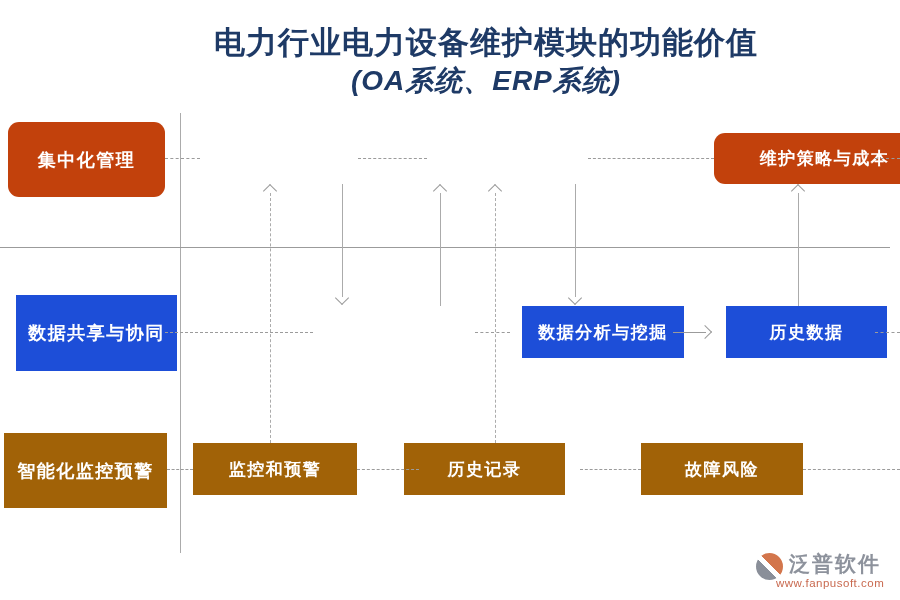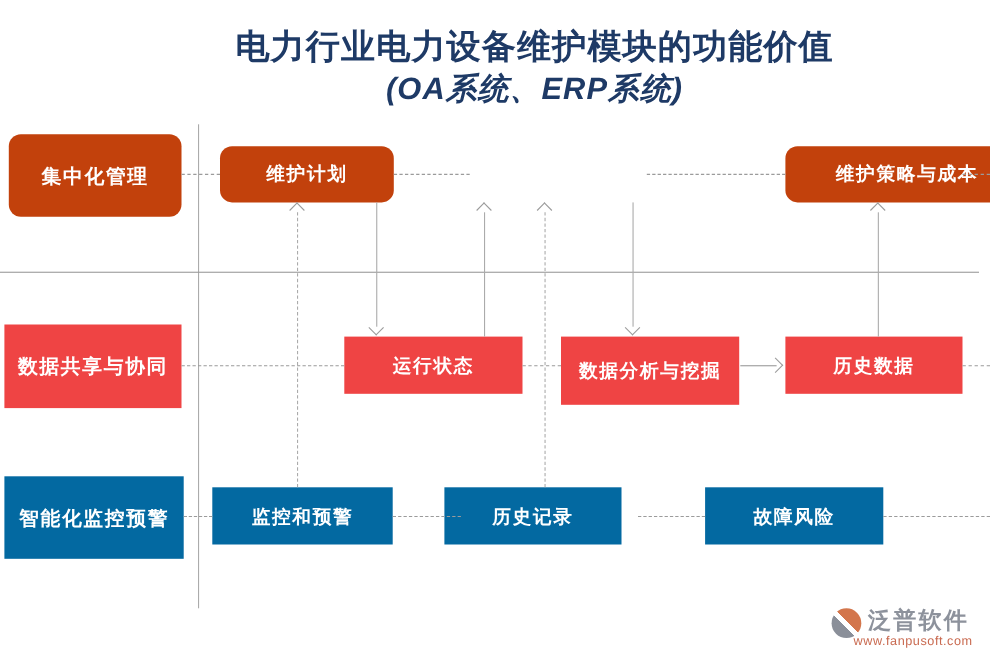--- a/index.html
+++ b/index.html
@@ -10,22 +10,22 @@
   
   .title-wrap{position:absolute;top:24px;left:0;width:900px;text-align:center;color:#1E3A66;padding-left:36px;}
   .title-line1{font-size:31px;font-weight:bold;letter-spacing:1px;line-height:1.25;}
   .title-line2{font-size:28px;font-weight:bold;font-style:italic;letter-spacing:1px;line-height:1.25;}
   
   .box{
     position:absolute;display:flex;align-items:center;justify-content:center;
     color:#ffffff;font-weight:bold;font-size:17px;letter-spacing:1.5px;text-align:center;
   }
   .green{background:#c2410c;border-radius:11px;}
-  .teal{background:#ef4444;}
-  .lav{background:#0369a1;}
+  .teal{background:#1d4ed8;margin-left:12px;}
+  .lav{background:#a16207;}
   .cat{font-size:18px;}
   
   .hs{position:absolute;height:0;border-top:1px solid #9B9B9B;}
   .hd{position:absolute;height:0;border-top:1px dashed #9B9B9B;}
   .vs{position:absolute;width:0;border-left:1px solid #ABABAB;}
   .vd{position:absolute;width:0;border-left:1px dashed #ABABAB;}
   
   .chev{position:absolute;width:9px;height:9px;border:0 solid #9B9B9B;}
   .chev.up{border-top-width:1.5px;border-right-width:1.5px;transform:rotate(-45deg);}
   .chev.down{border-bottom-width:1.5px;border-left-width:1.5px;transform:rotate(-45deg);}
@@ -47,39 +47,33 @@
     <div class="title-line1">电力行业电力设备维护模块的功能价值</div>
     <div class="title-line2">(OA系统、ERP系统)</div>
   </div>
 
   <div class="vs" style="left:180px;top:113px;height:440px;"></div>
   <div class="hs" style="left:0;top:247px;width:890px;"></div>
 
   <div class="box green cat" style="left:8px;top:122px;width:157px;height:75px;">
     <span>集中化管理</span>
   </div>
-  <div class="box green" style="left:200px;top:133px;width:158px;height:51px;">
-    <span>维护计划</span>
-  </div>
   <div class="box green" style="left:714px;top:133px;width:181px;height:51px;padding-left:20px;">
     <span>维护策略与成本</span>
   </div>
 
   <div class="hd" style="left:165px;top:158px;width:35px;"></div>
   <div class="hd" style="left:358px;top:158px;width:69px;"></div>
   <div class="hd" style="left:588px;top:158px;width:126px;"></div>
   <div class="hd" style="left:875px;top:158px;width:25px;"></div>
 
   <div class="box teal cat" style="left:4px;top:295px;width:161px;height:76px;">
     <span>数据共享与协同</span>
   </div>
-  <div class="box teal" style="left:313px;top:306px;width:162px;height:52px;">
-    <span>运行状态</span>
-  </div>
-  <div class="box teal" style="left:510px;top:306px;width:162px;height:62px;">
+  <div class="box teal" style="left:510px;top:306px;width:162px;height:52px;">
     <span>数据分析与挖掘</span>
   </div>
   <div class="box teal" style="left:714px;top:306px;width:161px;height:52px;">
     <span>历史数据</span>
   </div>
 
   <div class="hd" style="left:165px;top:332px;width:148px;"></div>
   <div class="hd" style="left:475px;top:332px;width:35px;"></div>
   <div class="hd" style="left:875px;top:332px;width:25px;"></div>
 

